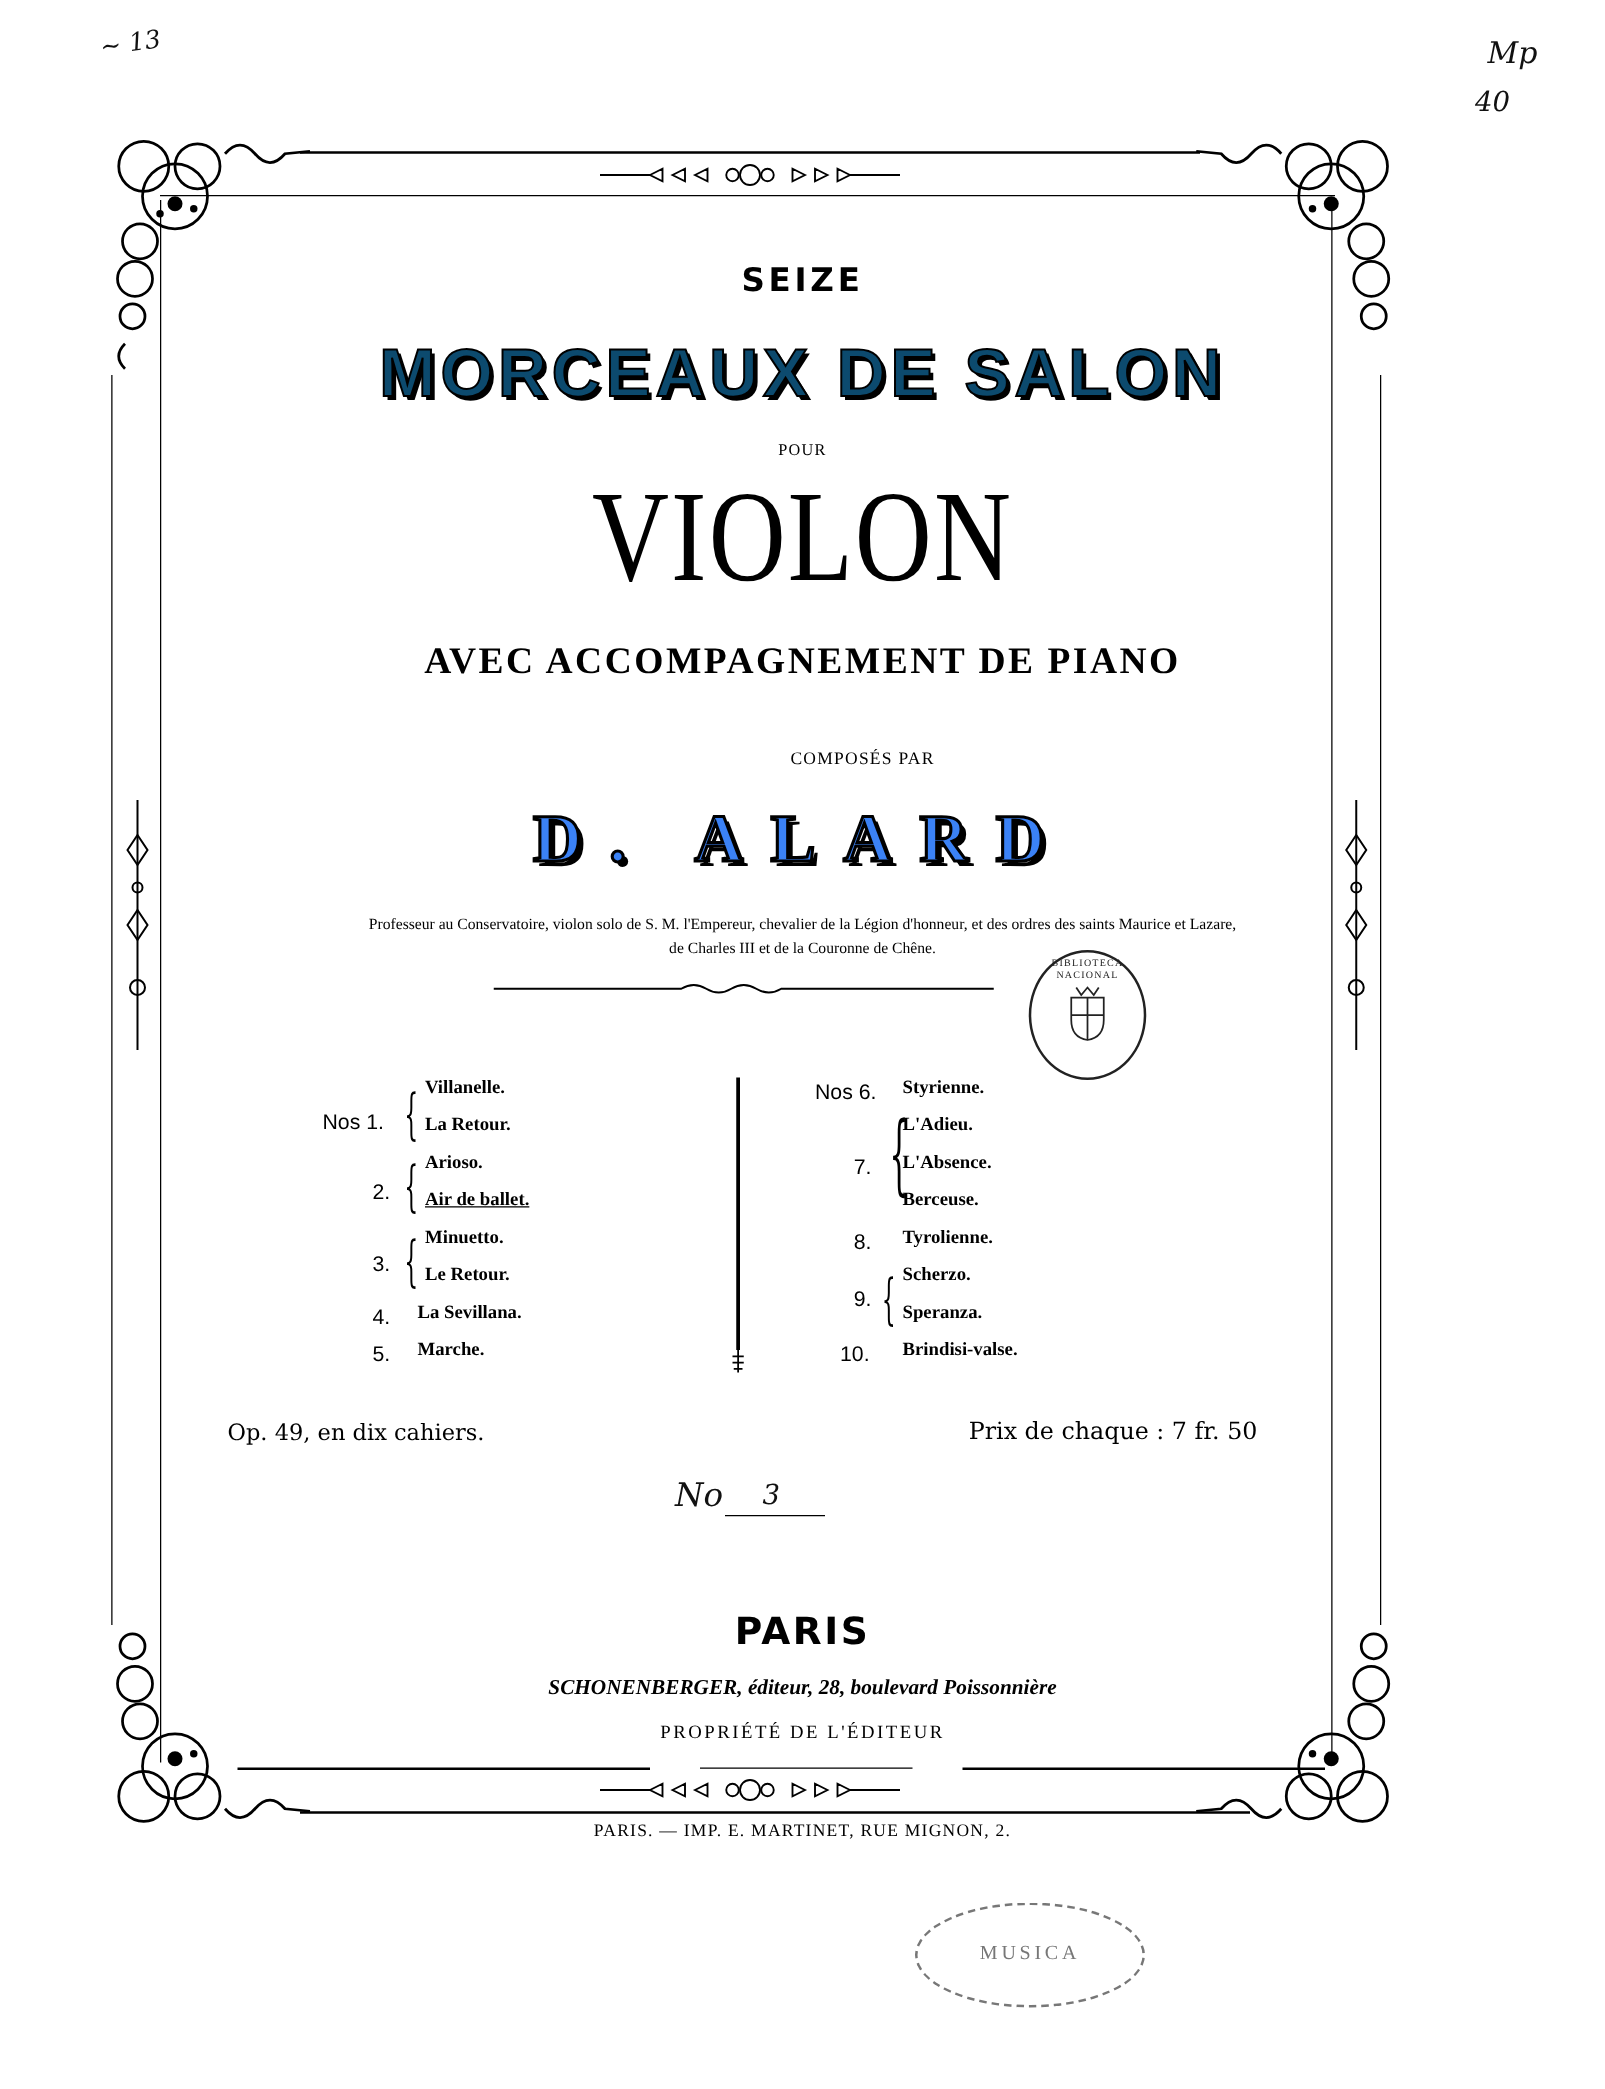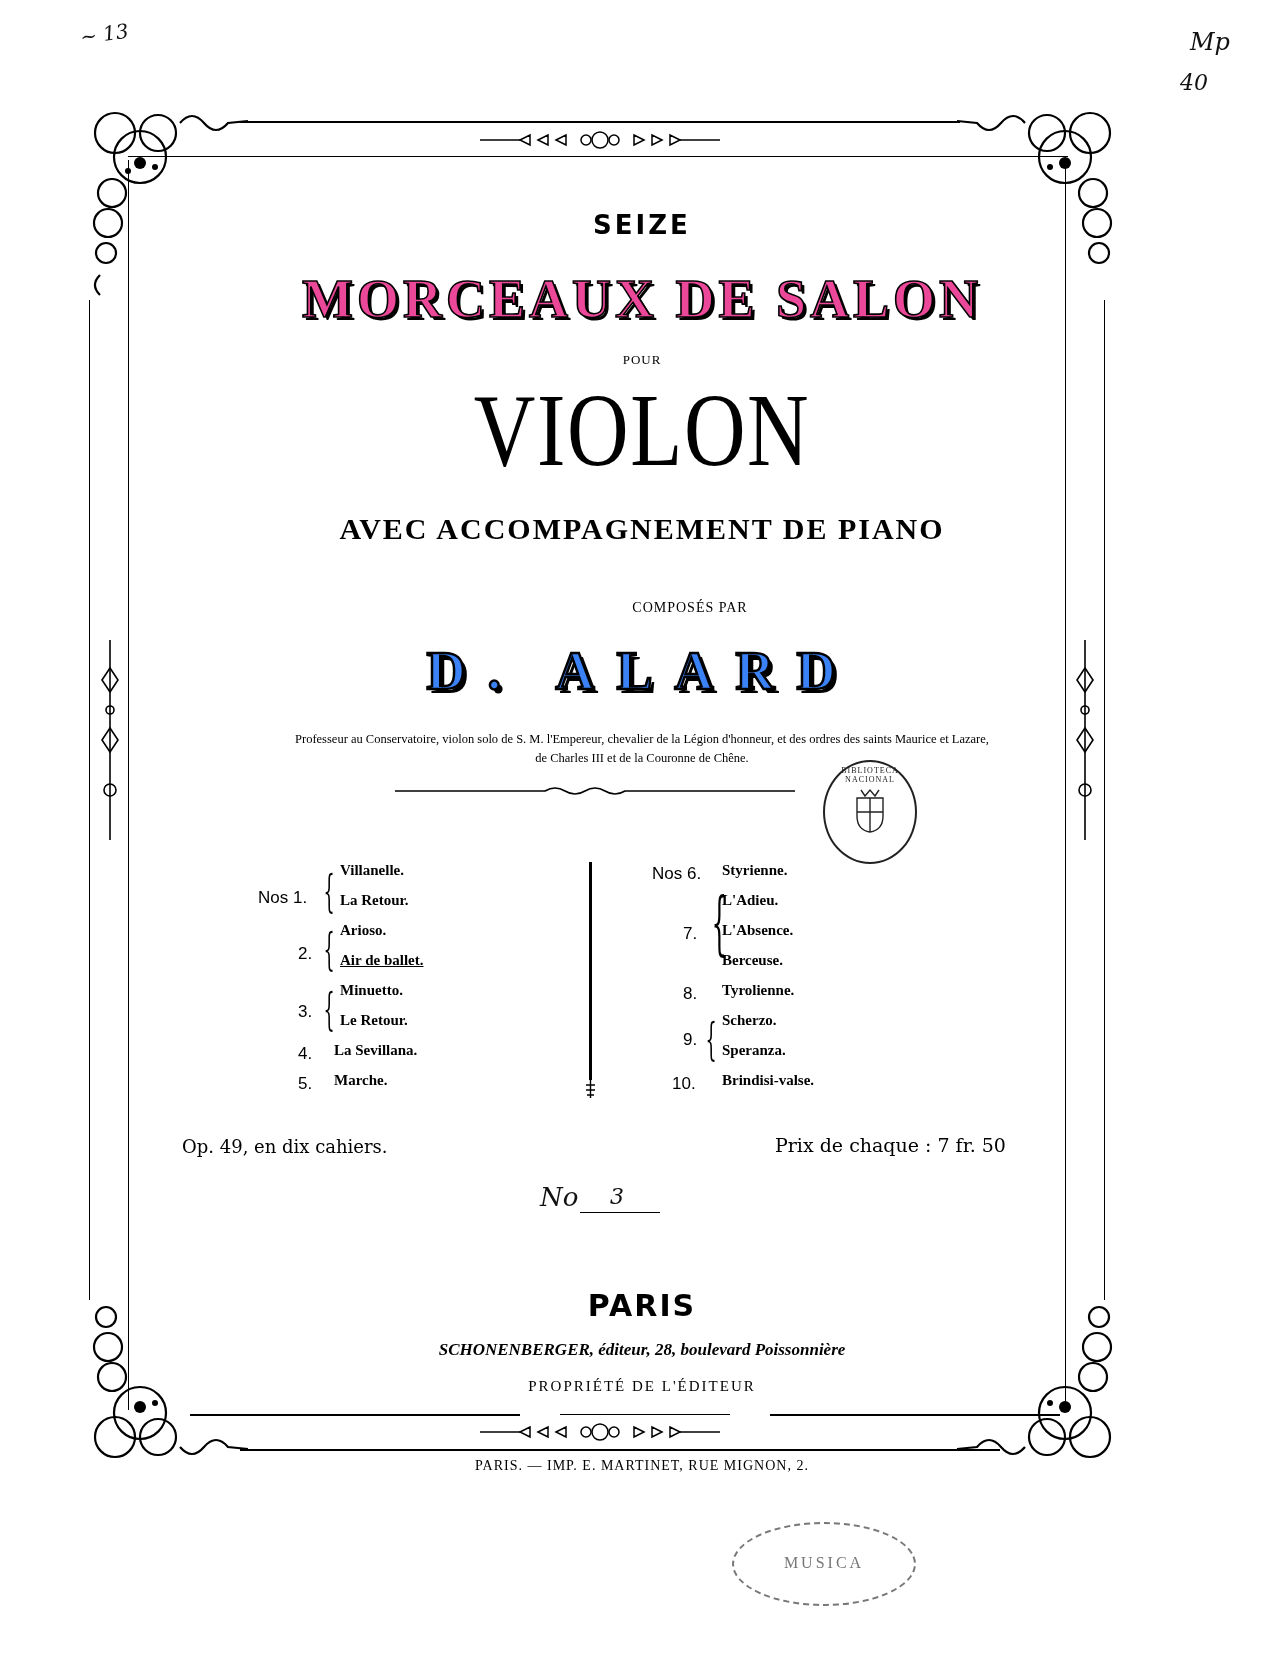--- a/index.html
+++ b/index.html
@@ -4,22 +4,22 @@
 <style>
   html, body { margin:0; padding:0; background:#ffffff; }
   body { width:1284px; height:1671px; position:relative; overflow:hidden; color:#000; font-family:"DejaVu Serif", serif; }
   .abs { position:absolute; }
   .center { position:absolute; left:0; width:1284px; text-align:center; }
   .line { position:absolute; background:#000; }
   .hand { font-family:"DejaVu Serif", serif; font-style:italic; color:#111; }
 
   
   .t-seize { top:210px; font-family:"DejaVu Sans", sans-serif; font-weight:bold; font-size:26px; letter-spacing:3px; }
-  .t-morceaux { top:268px; font-family:Liberation Serif, serif; font-weight:bold; font-size:54px; letter-spacing:4px;
-      color:#ec4899; -webkit-text-stroke:1.6px #000; text-shadow:3px 3px 0 #000; }
+  .t-morceaux { top:268px; font-family:Liberation Sans, sans-serif; font-weight:bold; font-size:54px; letter-spacing:4px;
+      color:#0c4a6e; -webkit-text-stroke:1.6px #000; text-shadow:3px 3px 0 #000; }
   .t-pour { top:352px; font-family:"Liberation Serif", serif; font-size:13px; letter-spacing:1px; }
   .t-violon { top:378px; font-family:"Liberation Serif", serif; font-size:104px; line-height:104px; transform:scaleX(0.82); transform-origin:center; letter-spacing:2px; }
   .t-avec { top:512px; font-family:"Liberation Serif", serif; font-weight:bold; font-size:30px; letter-spacing:2px; }
   .t-composes { top:600px; font-family:"Liberation Serif", serif; font-size:14px; letter-spacing:1px;padding-left:48px; }
   .t-alard { top:640px; font-family:"Liberation Serif", serif; font-weight:bold; font-size:54px; letter-spacing:22px;
       color:#3b82f6; -webkit-text-stroke:2.5px #000; text-shadow:4px 4px 0 #000; }
   .t-credits { font-family:"Liberation Serif", serif; font-size:12.5px; line-height:19px; }
 
   
   .piece { position:absolute; font-family:"Liberation Serif", serif; font-weight:bold; font-size:15px; white-space:nowrap;margin-left:14px; }

